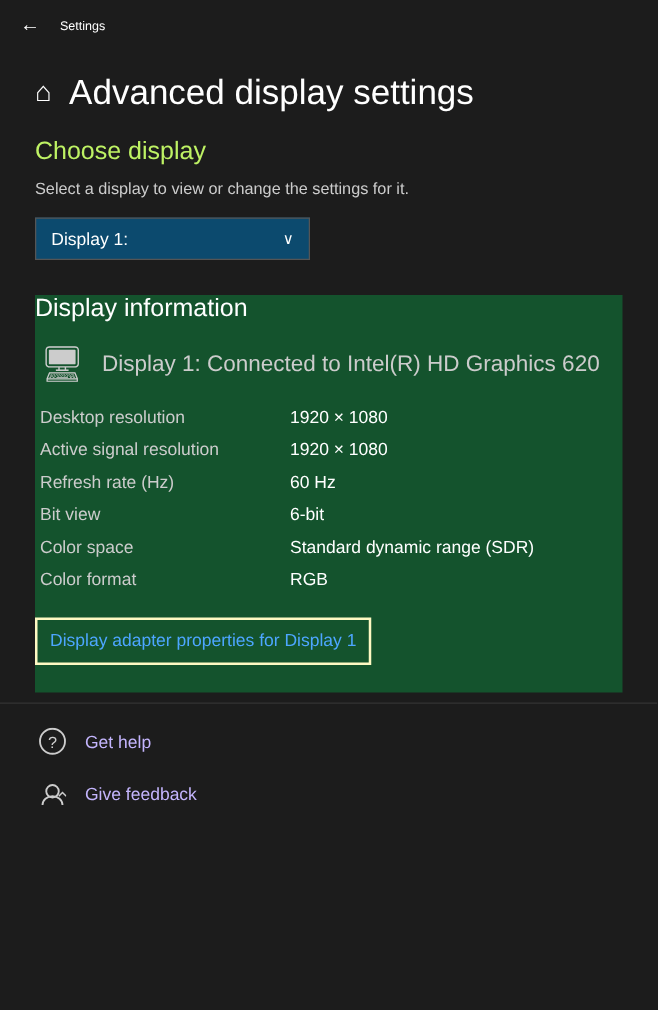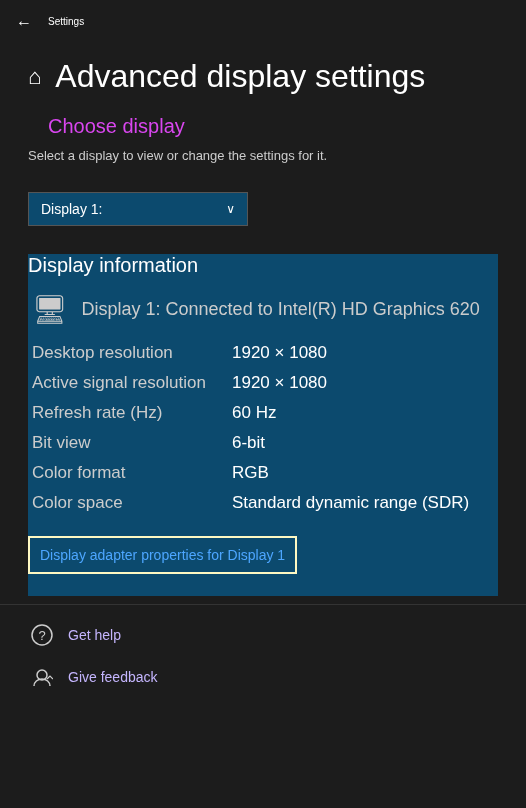--- a/index.html
+++ b/index.html
@@ -42,41 +42,40 @@
       padding: 16px 28px 20px 28px;
     }
 
     .home-icon {
       font-size: 22px;
       margin-right: 14px;
       color: #ffffff;
     }
 
     .page-title {
-      font-size: 32px;
+      font-size: 28px;
       font-weight: 300;
       color: #ffffff;
     }
 
     .content {
       padding: 0 28px;
     }
 
     .section-title {
       font-size: 20px;
       font-weight: 400;
-      color: #d946ef;
+      color: #bef264;
       margin-bottom: 10px;
-      margin-left: 20px;
     }
 
     .section-desc {
       font-size: 13px;
       color: #cccccc;
-      margin-bottom: 29px;
+      margin-bottom: 16px;
     }
 
     .dropdown-container {
       margin-bottom: 28px;
     }
 
     .dropdown {
       display: flex;
       align-items: center;
       justify-content: space-between;
@@ -95,21 +94,21 @@
     }
 
     .display-info-title {
       font-size: 20px;
       font-weight: 400;
       color: #ffffff;
       margin-bottom: 16px;
     }
 
     .display-info-section {
-      background-color: #0c4a6e;
+      background-color: #14532d;
       margin-bottom: 8px;
     }
 
     .display-icon-row {
       display: flex;
       align-items: center;
       margin-bottom: 12px;
       padding-left: 4px;
     }
 
@@ -124,21 +123,21 @@
       color: #cccccc;
     }
 
     .info-table {
       width: 100%;
       border-collapse: collapse;
     }
 
     .info-table tr td {
       padding: 5px 4px;
-      font-size: 17px;
+      font-size: 14px;
       vertical-align: top;
     }
 
     .info-table tr td:first-child {
       color: #cccccc;
       width: 200px;
     }
 
     .info-table tr td:last-child {
       color: #ffffff;
@@ -238,26 +237,26 @@
           </tr>
           <tr>
             <td>Refresh rate (Hz)</td>
             <td>60 Hz</td>
           </tr>
           <tr>
             <td>Bit view</td>
             <td>6-bit</td>
           </tr>
           <tr>
+            <td>Color space</td>
+            <td>Standard dynamic range (SDR)</td>
+          </tr>
+          <tr>
             <td>Color format</td>
             <td>RGB</td>
-          </tr>
-          <tr>
-            <td>Color space</td>
-            <td>Standard dynamic range (SDR)</td>
           </tr>
         </tbody>
     </table>
 
     <div class="adapter-link-container">
       <a class="adapter-link" href="#">Display adapter properties for Display 1</a>
     </div>
   </div>
 
 </div>

